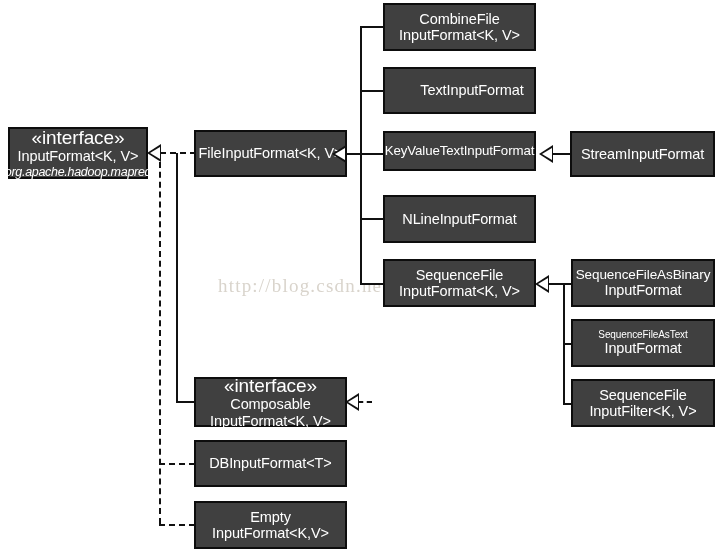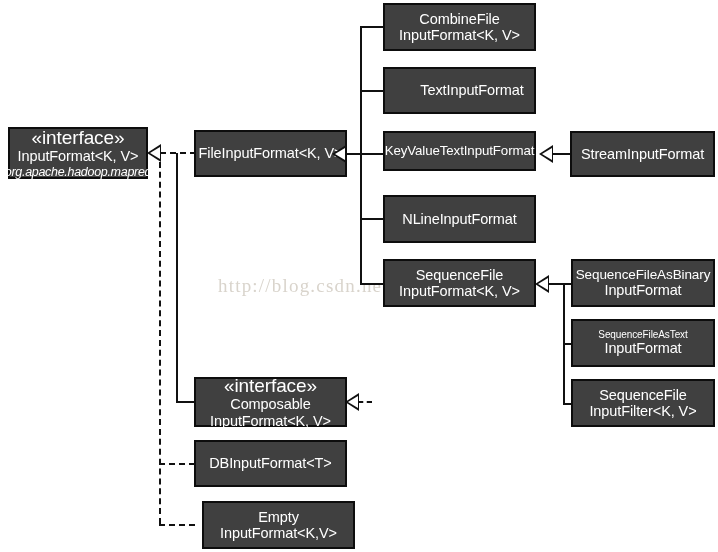--- a/index.html
+++ b/index.html
@@ -176,18 +176,18 @@
     <span class="ln stereo">«interface»</span>
     <span class="ln">Composable</span>
     <span class="ln">InputFormat&lt;K, V&gt;</span>
   </div>
 
 
   <div class="node" style="left:194px;top:440px;width:153px;height:47px;">
     <span class="ln">DBInputFormat&lt;T&gt;</span>
   </div>
 
-  <div class="node" style="left:202px;top:501px;width:153px;height:48px;">
+  <div class="node" style="left:194px;top:501px;width:153px;height:48px;">
     <span class="ln">Empty</span>
     <span class="ln">InputFormat&lt;K,V&gt;</span>
   </div>
 
 </div>
 
 </body></html>

